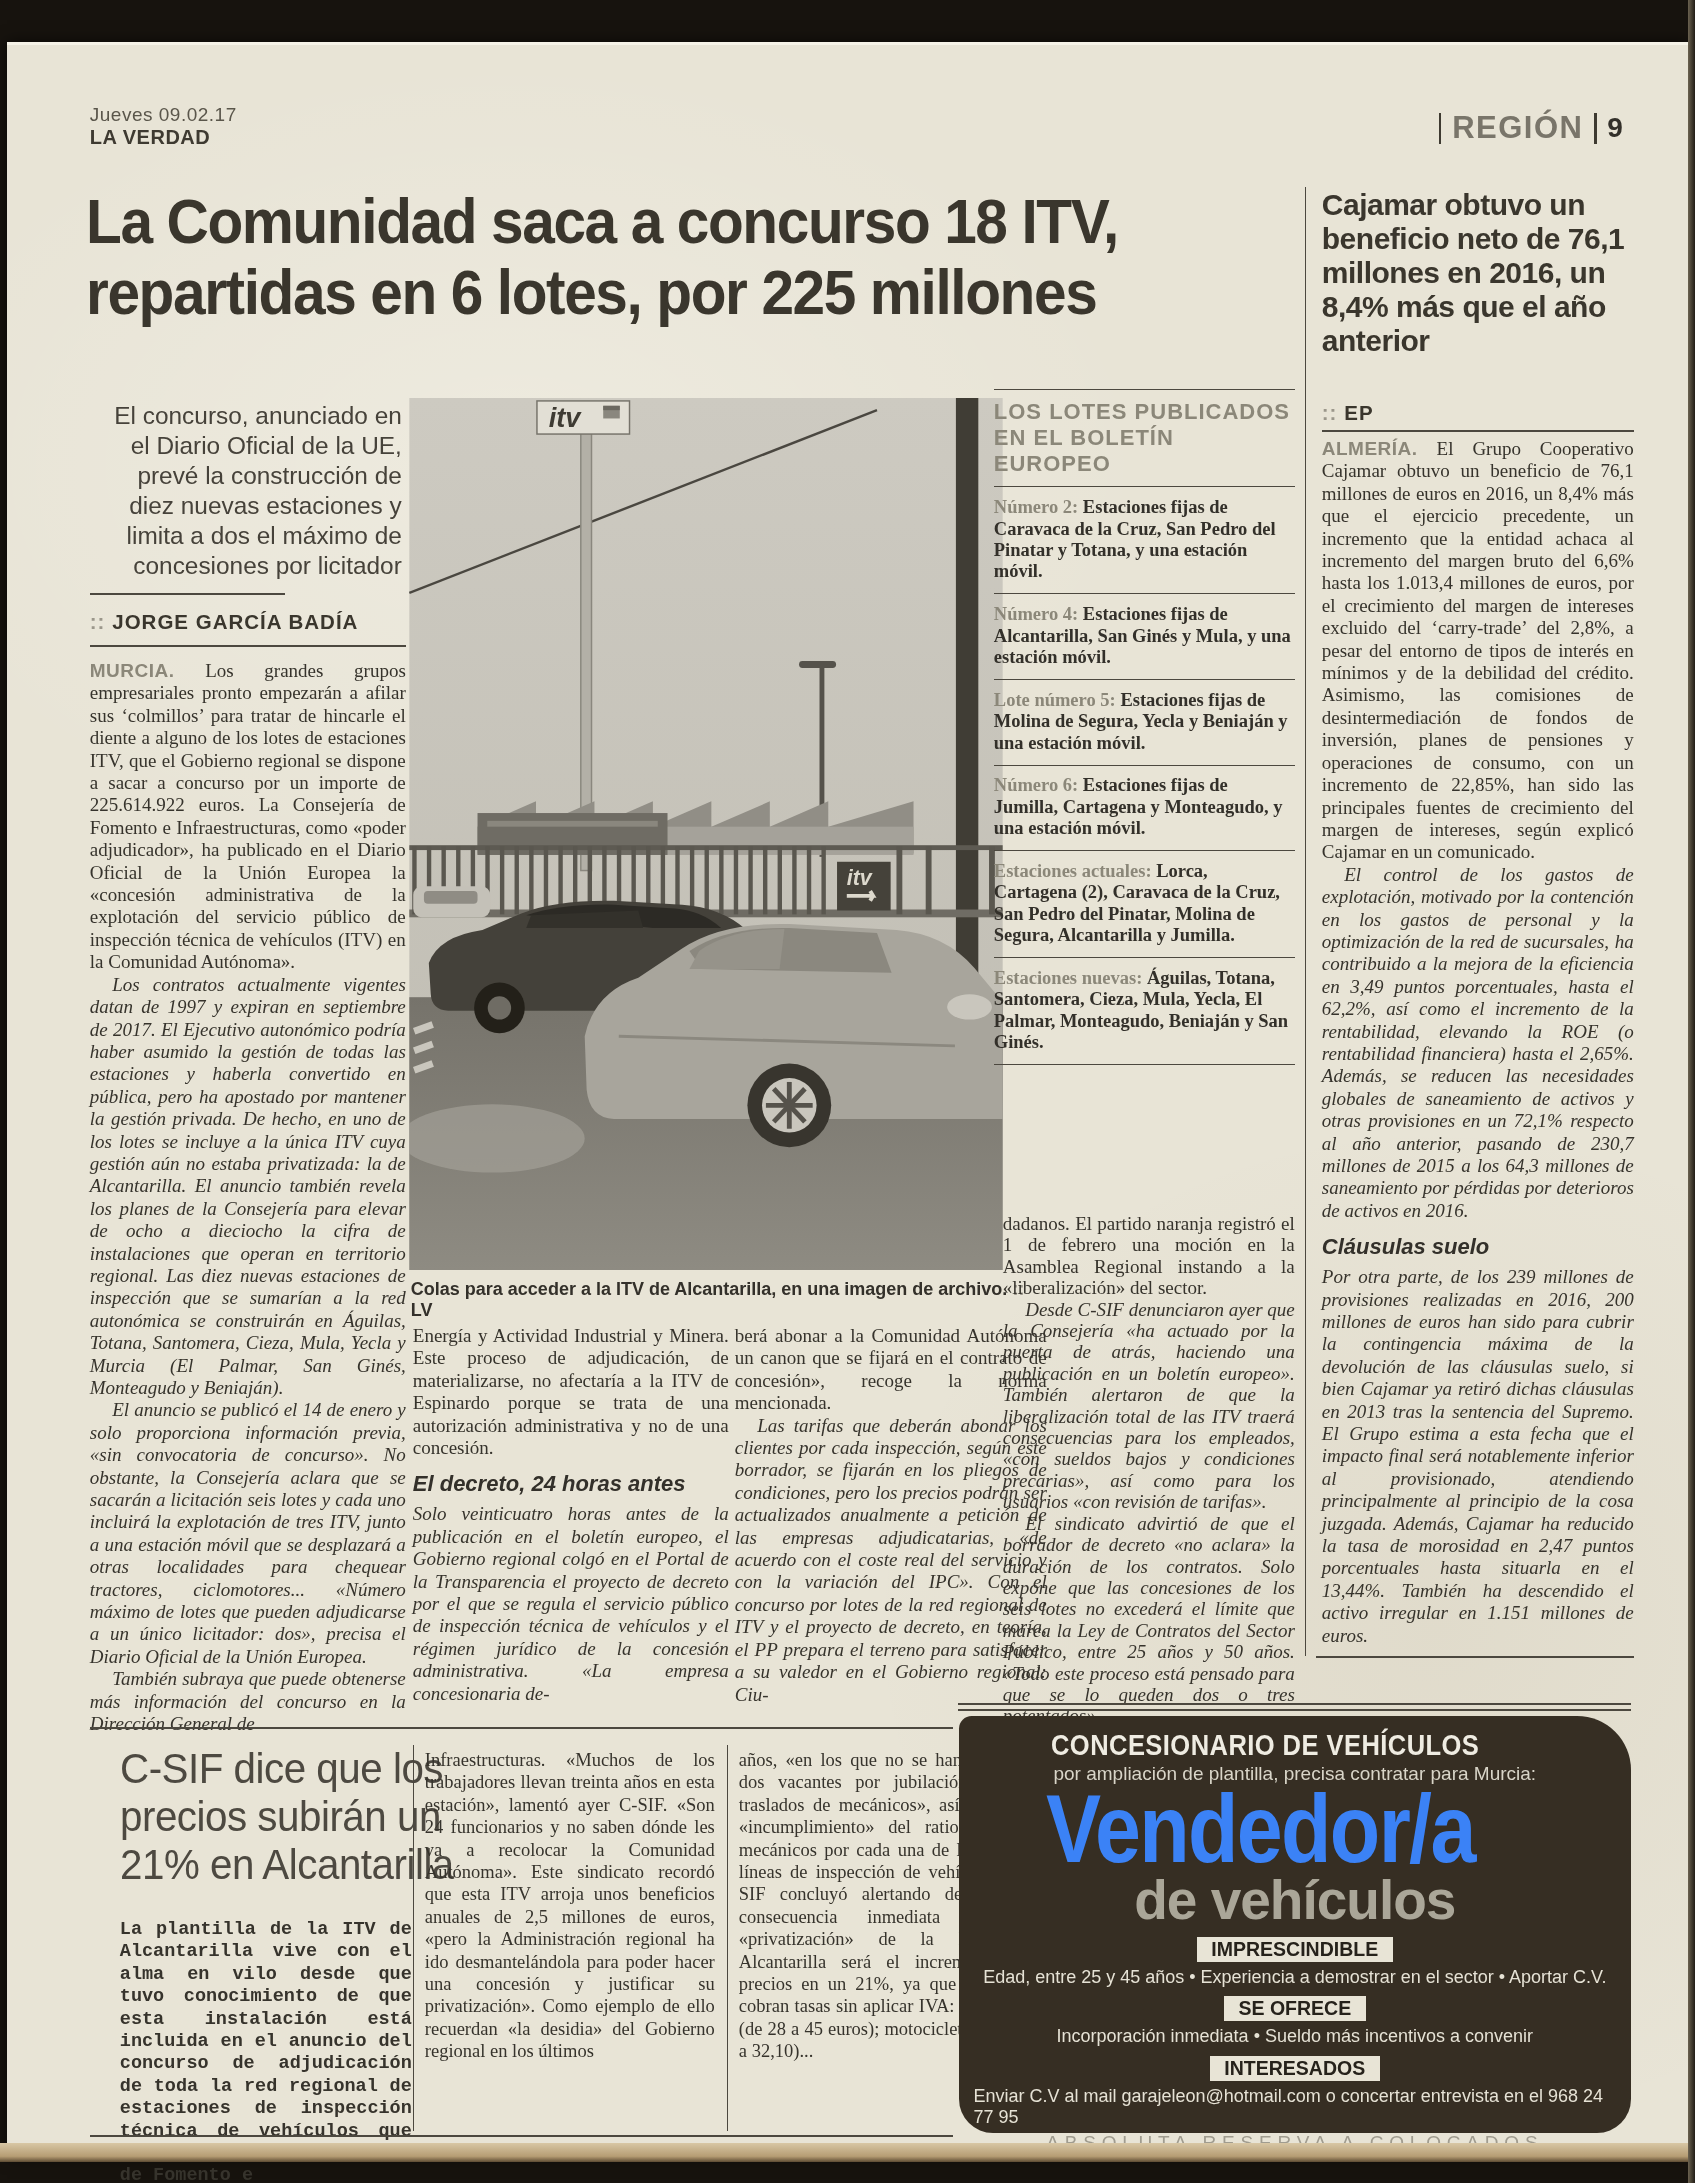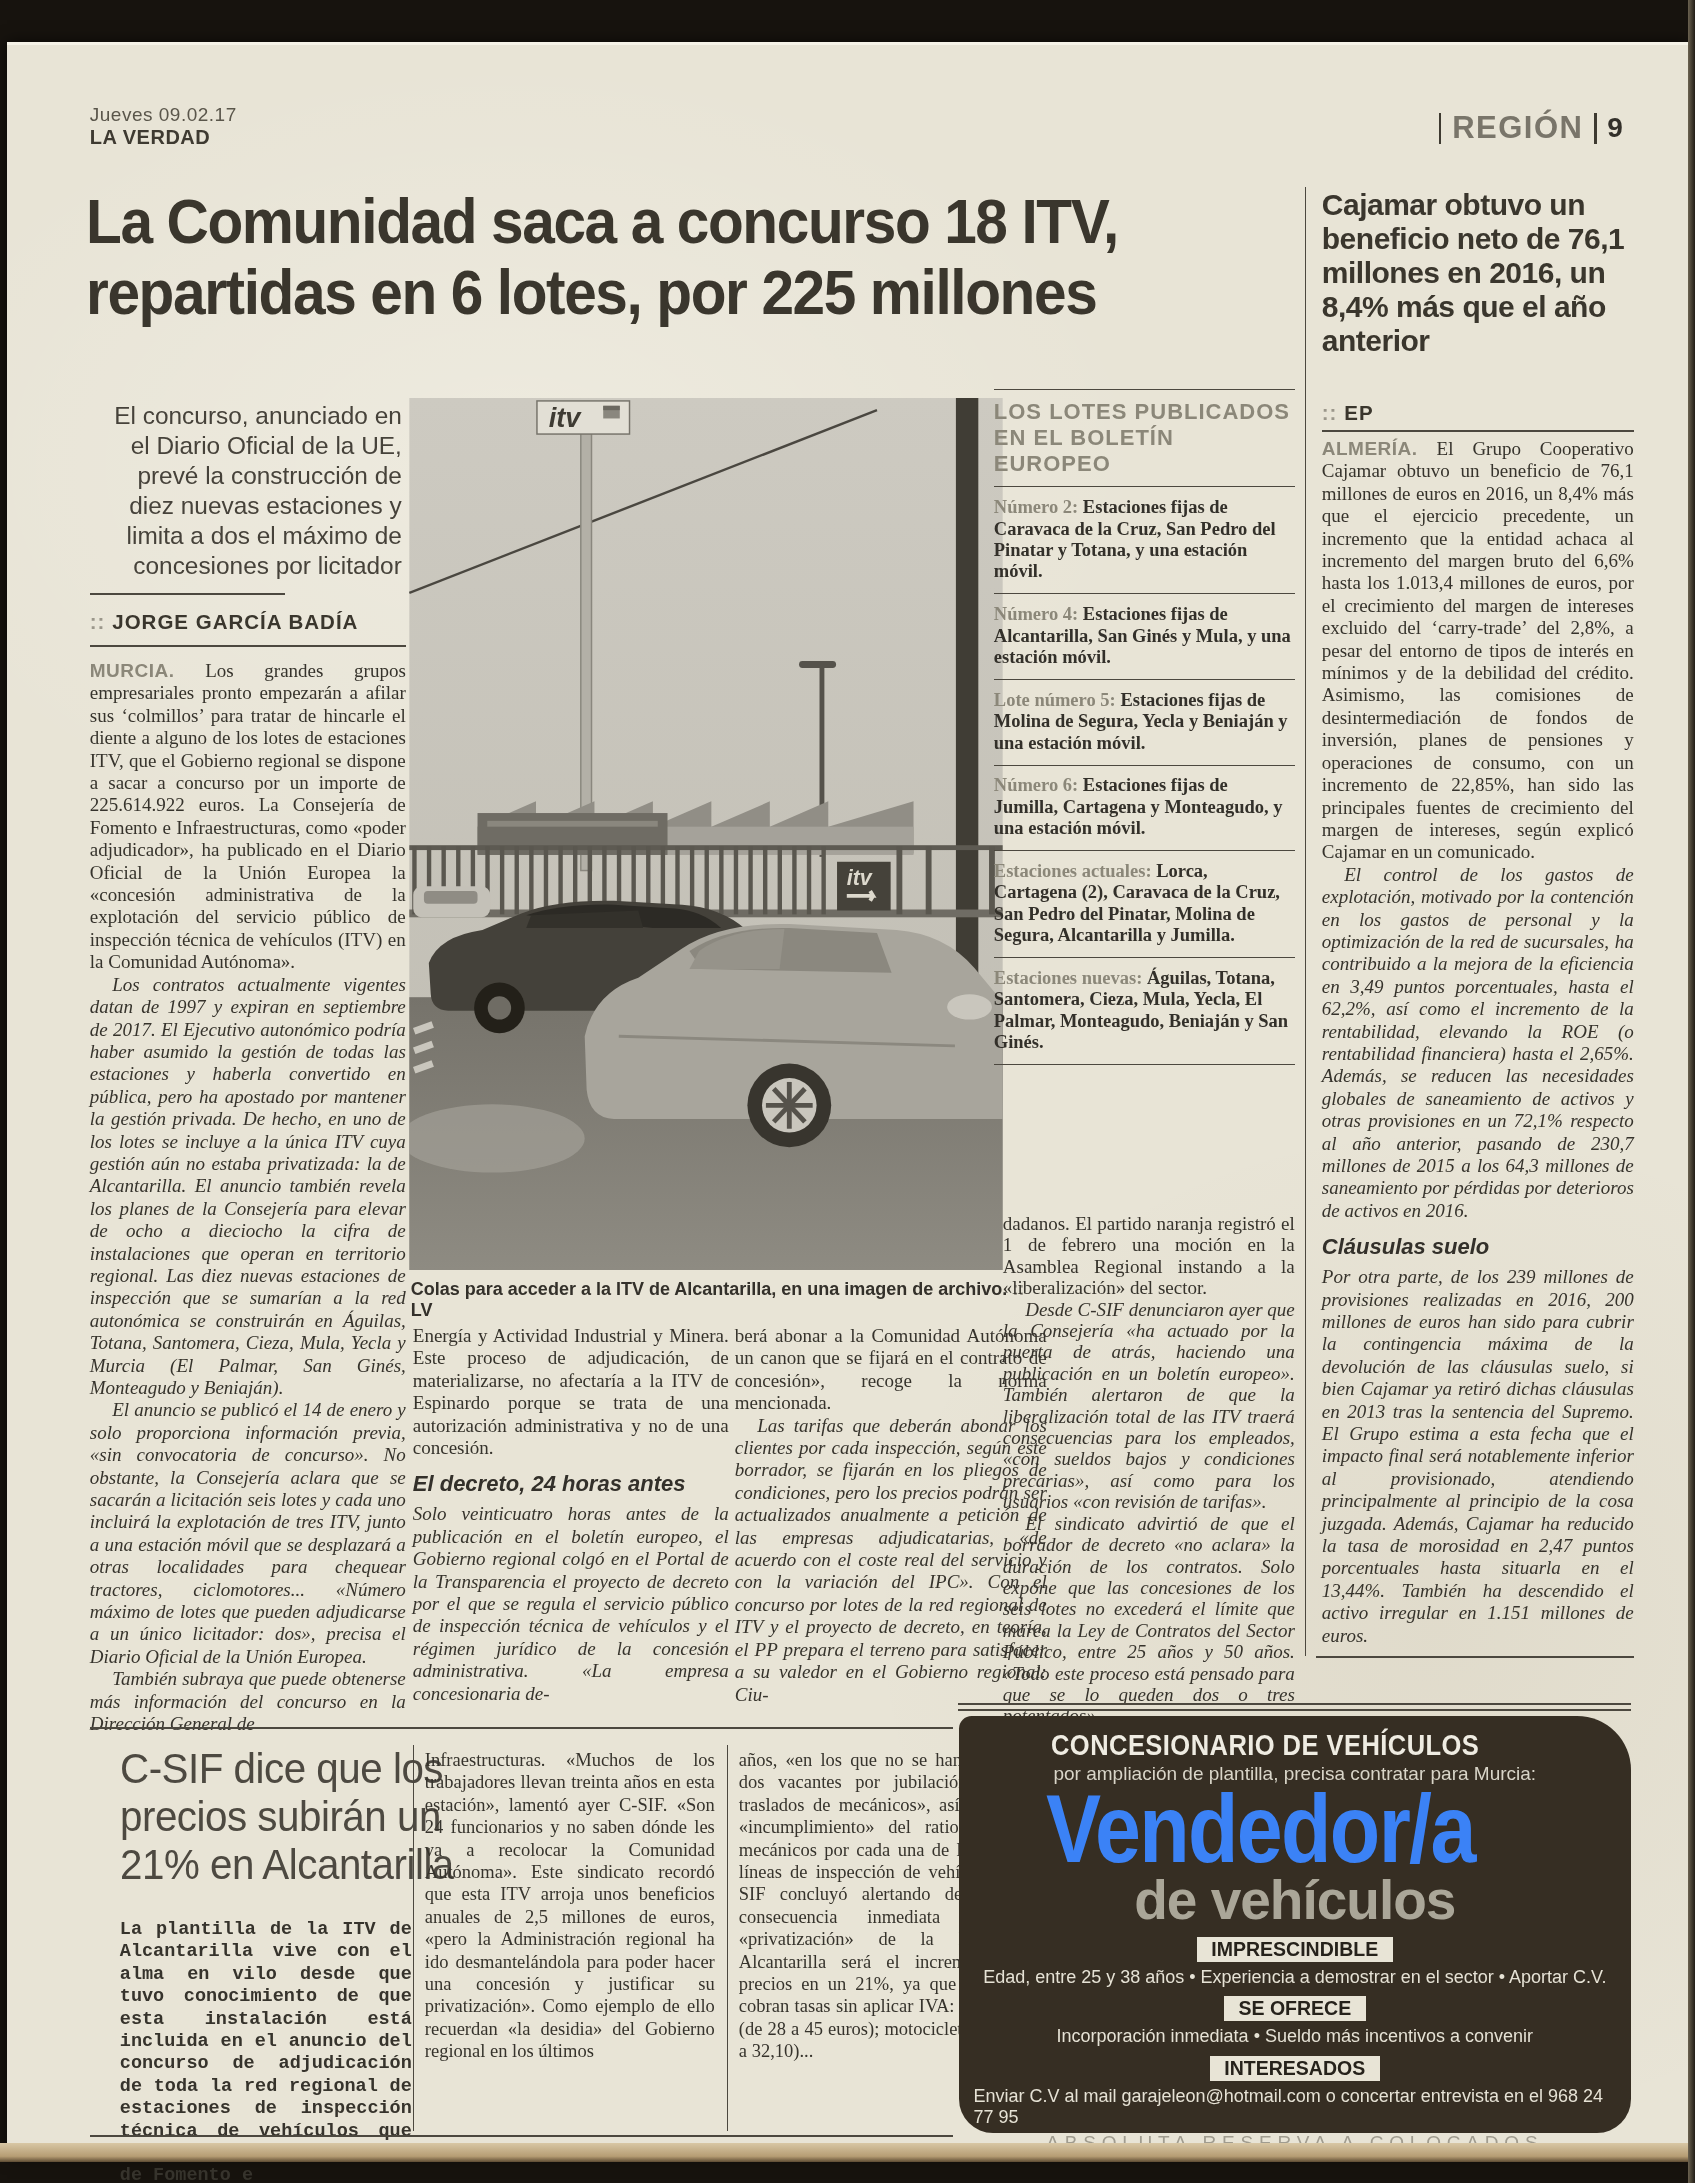--- a/index.html
+++ b/index.html
@@ -325,21 +325,21 @@
     <p>años, «en los que no se han cubierto dos vacantes por jubilación ni los traslados de mecánicos», así como el «incumplimiento» del ratio de tres mecánicos por cada una de las cuatro líneas de inspección de vehículos. C-SIF concluyó alertando de que la consecuencia inmediata de la «privatización» de la ITV de Alcantarilla será el incremento de precios en un 21%, ya que ahora se cobran tasas sin aplicar IVA: vehículos (de 28 a 45 euros); motocicletas (15,10 a 32,10)...</p>
   </div>
   <div class="rule" style="left:83px;top:2093px;width:863px;height:1.5px;"></div>
 
   <div class="ad" style="left:952px;top:1674px;width:672px;height:417px;">
     <div class="ad-top"><span class="squeeze" style="transform:scaleX(.88);">CONCESIONARIO DE VEHÍCULOS</span></div>
     <div class="ad-sub">por ampliación de plantilla, precisa contratar para Murcia:</div>
     <div class="ad-title"><span class="squeeze" style="transform:scaleX(.86);">Vendedor/a</span></div>
     <div class="ad-title2">de vehículos</div>
     <div class="ad-tag">IMPRESCINDIBLE</div>
-    <div class="ad-text">Edad, entre 25 y 38 años • Experiencia a demostrar en el sector • Aportar C.V.</div>
+    <div class="ad-text">Edad, entre 25 y 45 años • Experiencia a demostrar en el sector • Aportar C.V.</div>
     <div class="ad-tag">SE OFRECE</div>
     <div class="ad-text">Incorporación inmediata • Sueldo más incentivos a convenir</div>
     <div class="ad-tag">INTERESADOS</div>
     <div class="ad-text">Enviar C.V al mail garajeleon@hotmail.com o concertar entrevista en el 968 24 77 95</div>
     <div class="ad-footer">ABSOLUTA RESERVA A COLOCADOS</div>
   </div>
 
 </div>
 
 <div class="fold"></div>

